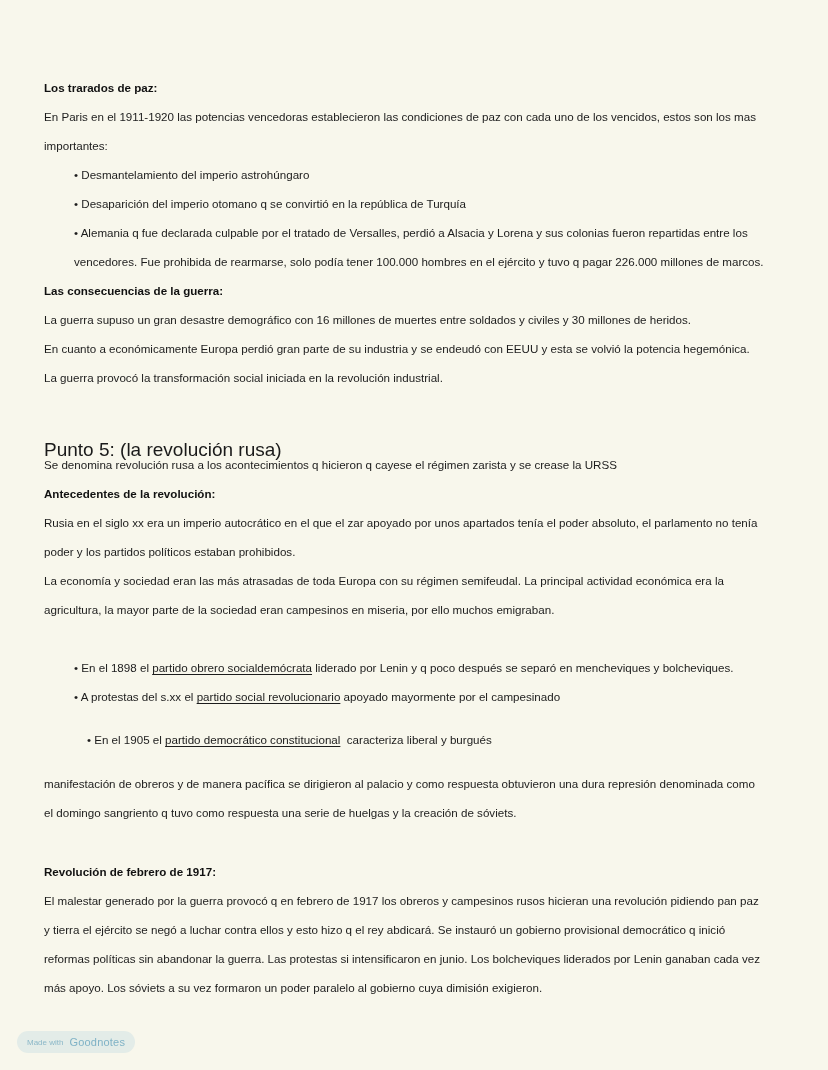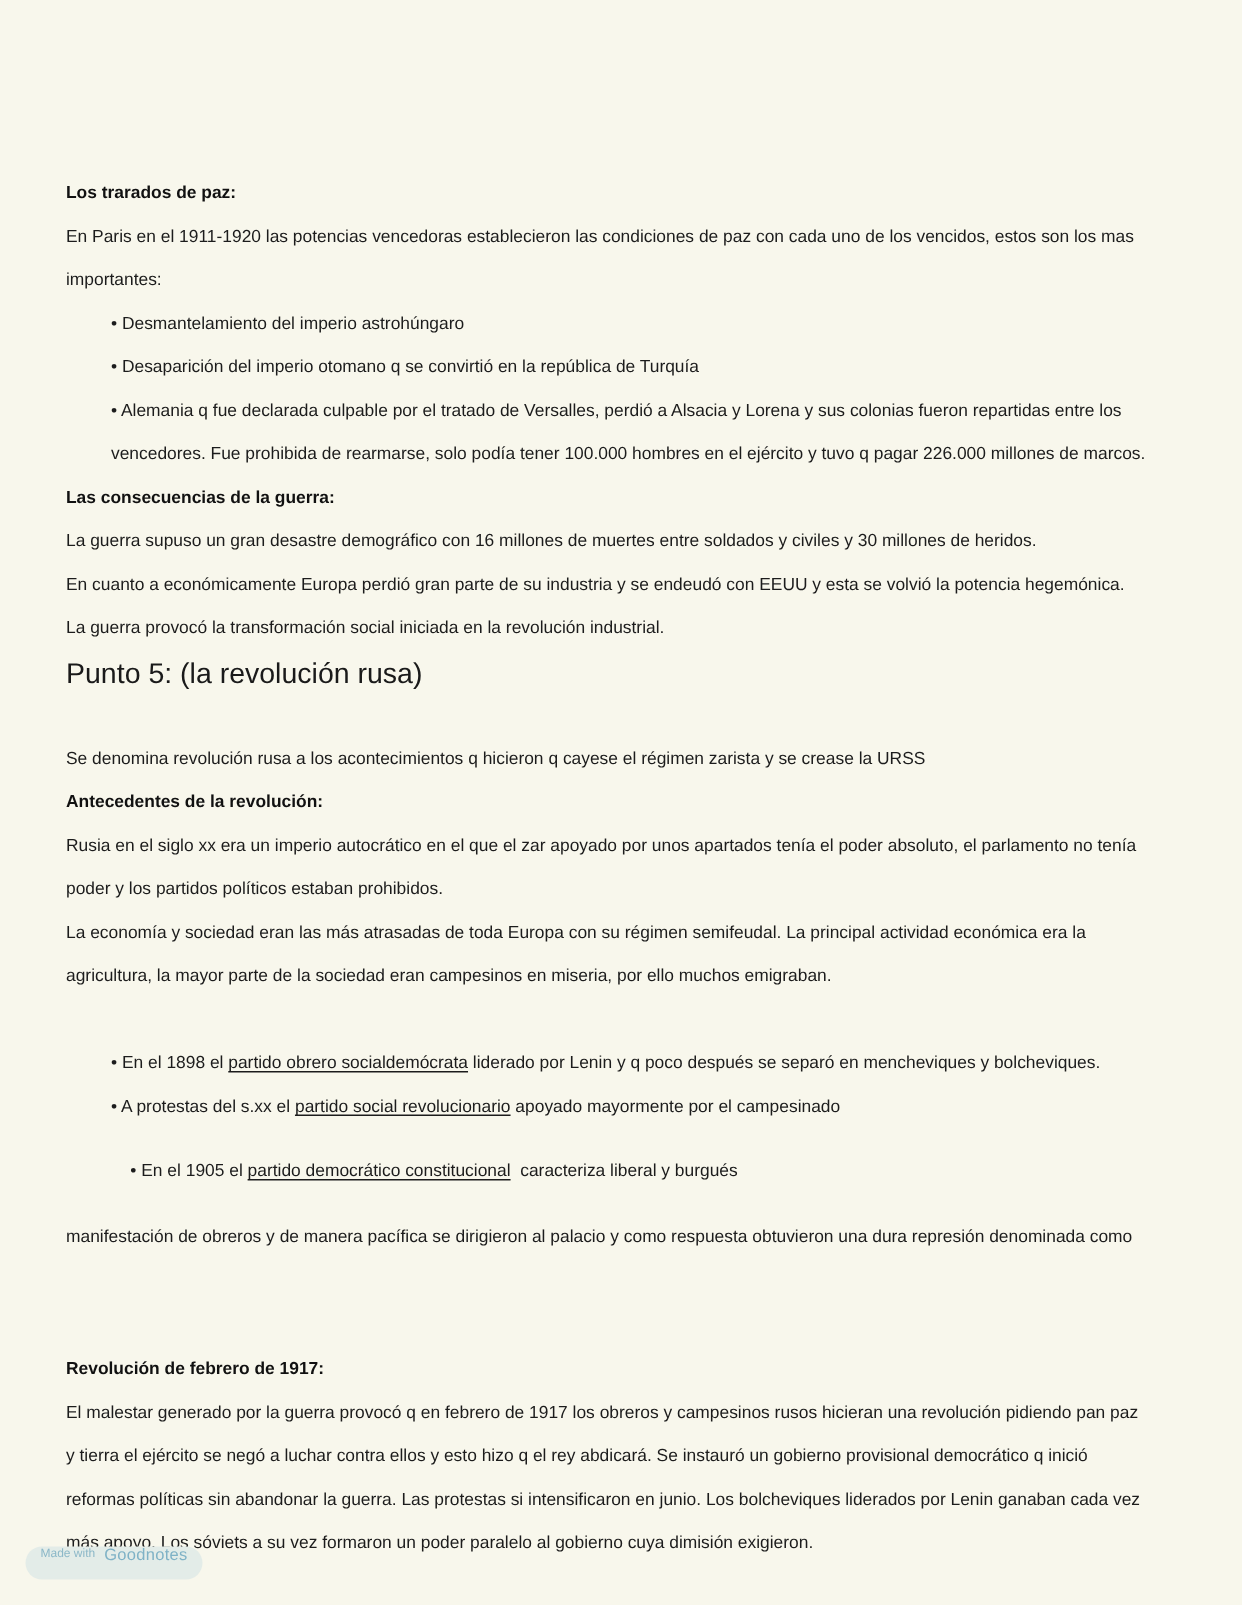--- a/index.html
+++ b/index.html
@@ -22,21 +22,20 @@
       width: 828px;
       height: 1070px;
     }
     .line {
       position: absolute;
       left: 44px;
       font-size: 11.6px;
       line-height: 14px;
       white-space: nowrap;
       color: #1c1c1c;
-      margin-top: 41px;
     }
     .bold {
       font-weight: bold;
       color: #111;
     }
     .indent {
       left: 74px;
     }
     .heading {
       position: absolute;
@@ -53,20 +52,21 @@
     }
     .badge {
       position: absolute;
       left: 17px;
       top: 1031px;
       height: 22px;
       padding: 0 10px;
       border-radius: 11px;
       background: #e3ece8;
       display: flex;
+      align-items: center;
       gap: 6px;
     }
     .badge-small {
       font-size: 8px;
       color: #8cb8c8;
     }
     .badge-brand {
       font-size: 11px;
       color: #7fb2c6;
       letter-spacing: 0.2px;
@@ -103,20 +103,21 @@
     <span>• En el 1898 el </span><span class="u">partido obrero socialdemócrata</span><span> liderado por Lenin y q poco después se separó en mencheviques y bolcheviques.</span>
   </div>
   <div class="line indent" style="top:690px">
     <span>• A protestas del s.xx el </span><span class="u">partido social revolucionario</span><span> apoyado mayormente por el campesinado</span>
   </div>
   <div class="line indent" style="top:719px; white-space:pre">
     <span>• En el 1905 el </span><span class="u">partido democrático constitucional</span><span>  caracteriza liberal y burgués</span>
   </div>
 
   <div class="line" style="top:777px">manifestación de obreros y de manera pacífica se dirigieron al palacio y como respuesta obtuvieron una dura represión denominada como</div>
+  <div class="line" style="top:806px">el domingo sangriento q tuvo como respuesta una serie de huelgas y la creación de sóviets.</div>
 
   <div class="line bold" style="top:865px">Revolución de febrero de 1917:</div>
   <div class="line" style="top:894px">El malestar generado por la guerra provocó q en febrero de 1917 los obreros y campesinos rusos hicieran una revolución pidiendo pan paz</div>
   <div class="line" style="top:923px">y tierra el ejército se negó a luchar contra ellos y esto hizo q el rey abdicará. Se instauró un gobierno provisional democrático q inició</div>
   <div class="line" style="top:952px">reformas políticas sin abandonar la guerra. Las protestas si intensificaron en junio. Los bolcheviques liderados por Lenin ganaban cada vez</div>
   <div class="line" style="top:981px">más apoyo. Los sóviets a su vez formaron un poder paralelo al gobierno cuya dimisión exigieron.</div>
 
   <div class="badge">
     <span class="badge-small">Made with</span>
     <span class="badge-brand">Goodnotes</span>

